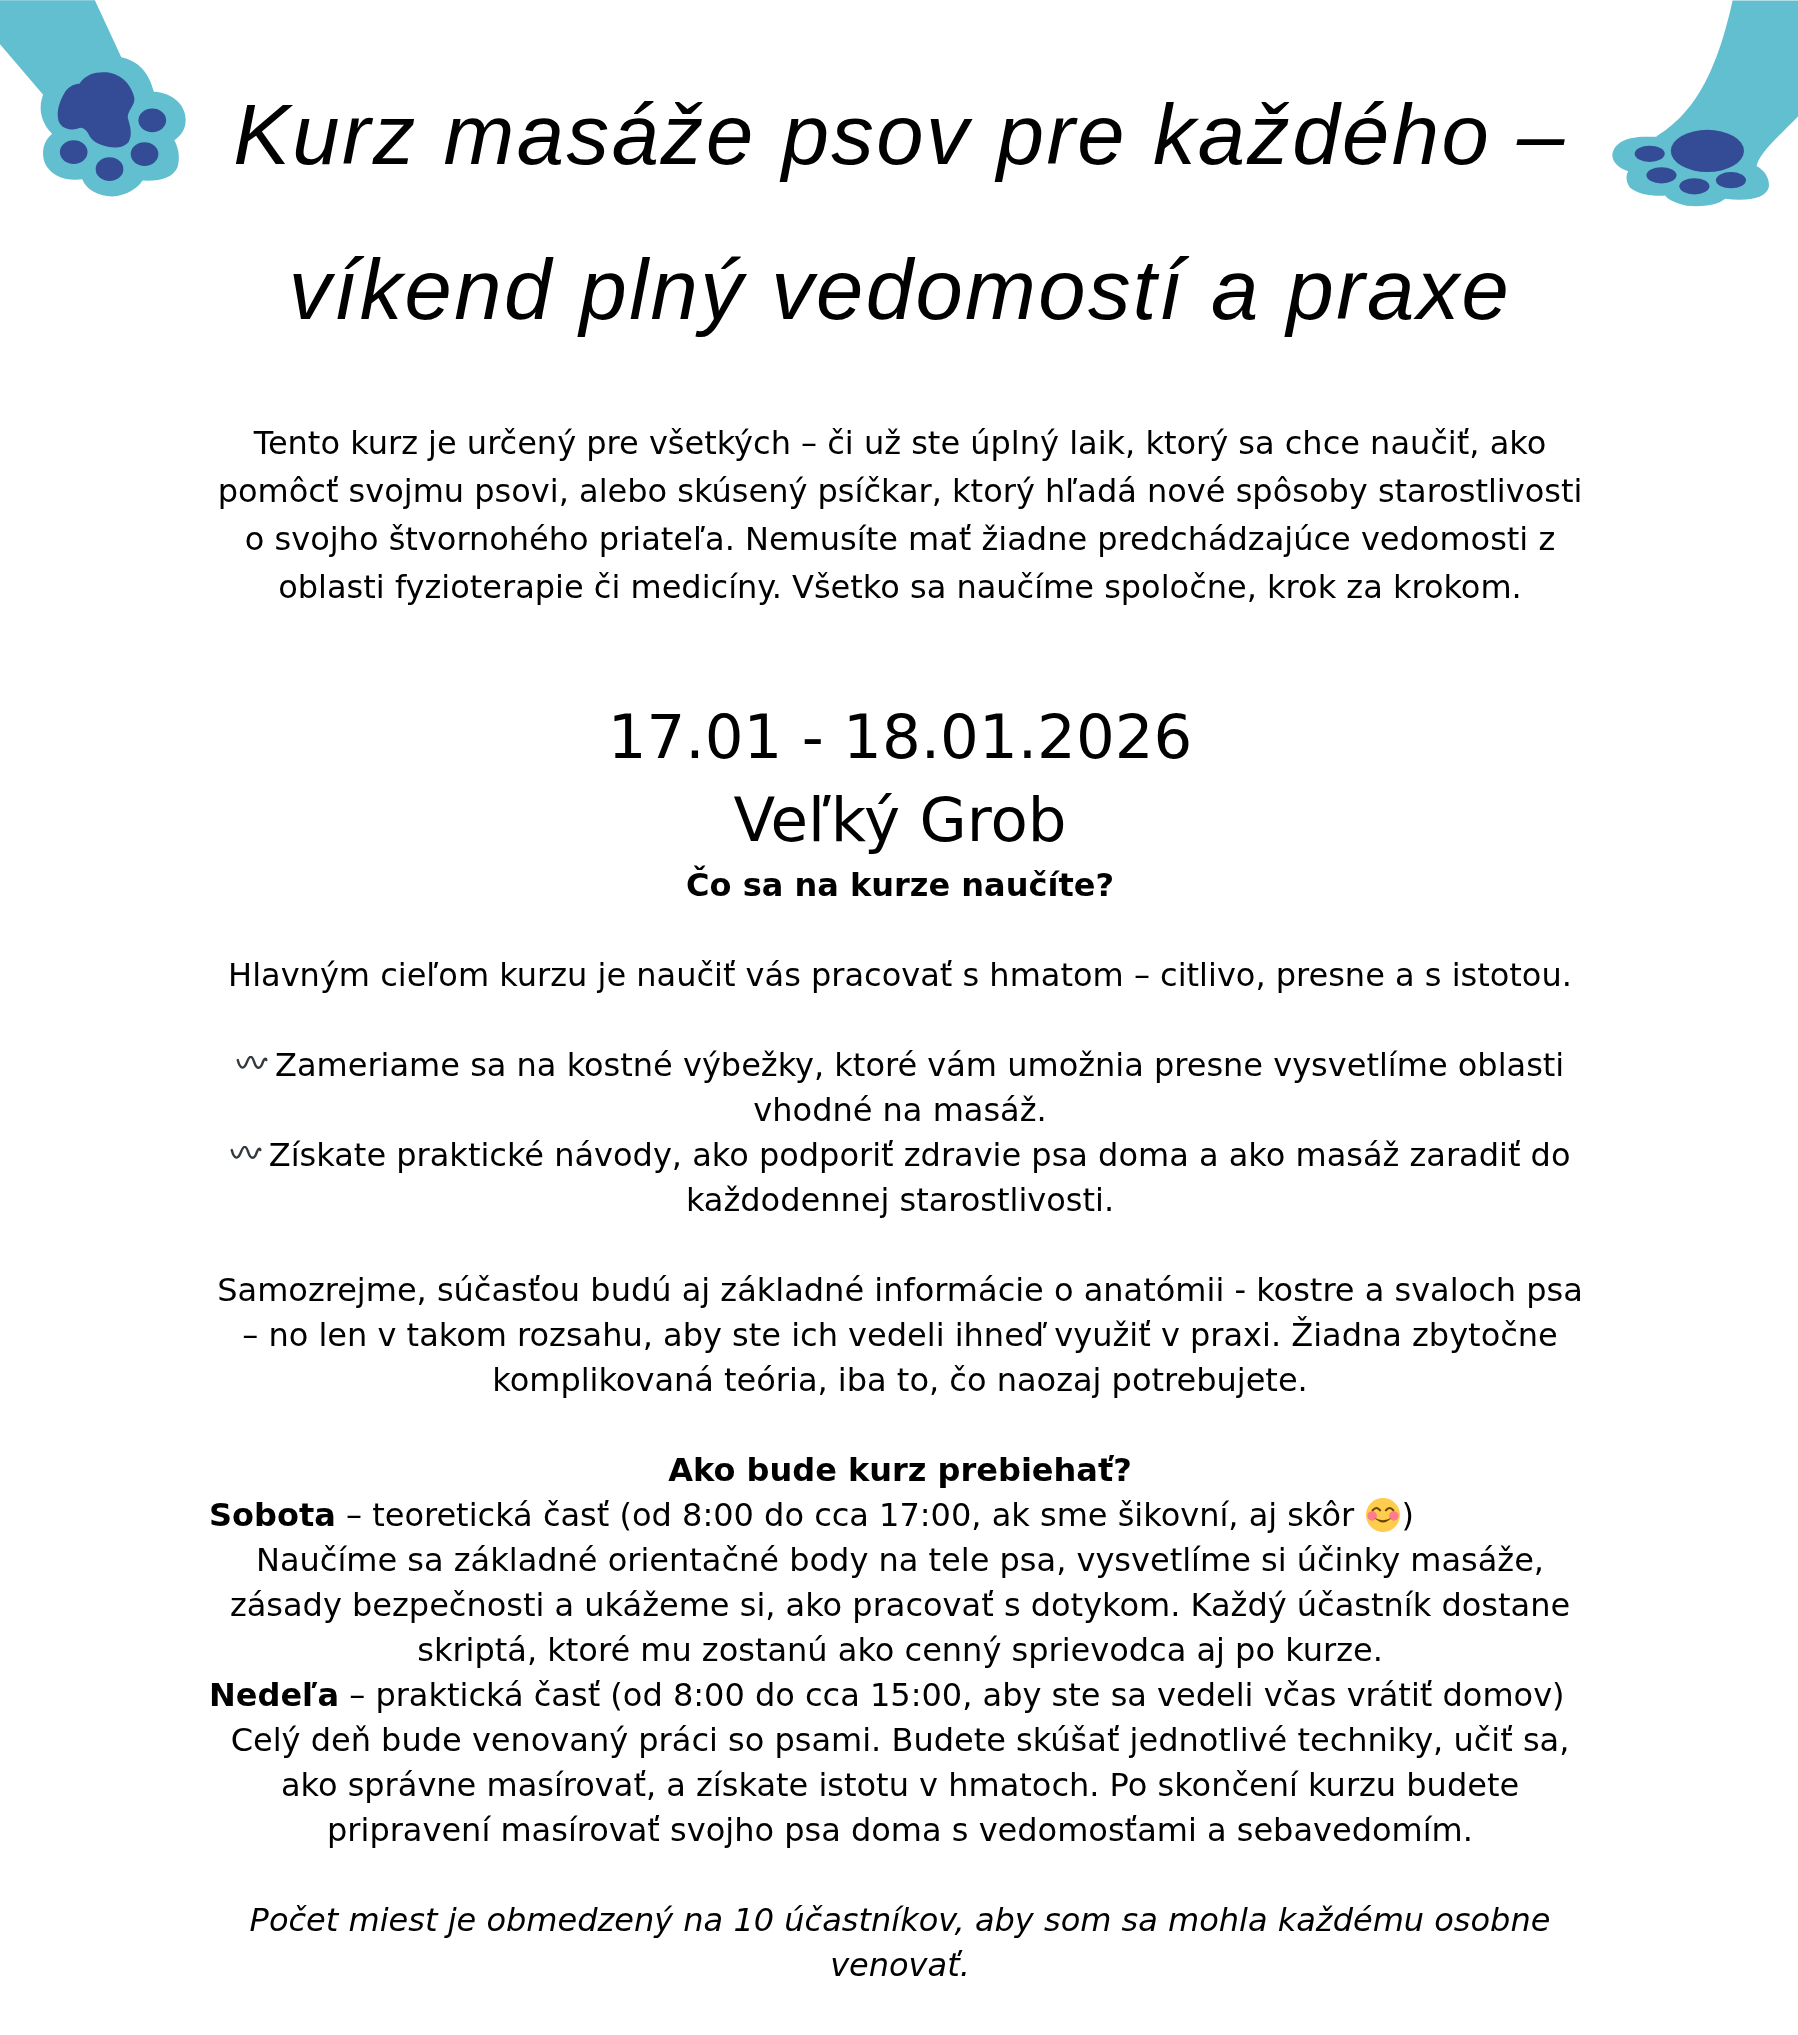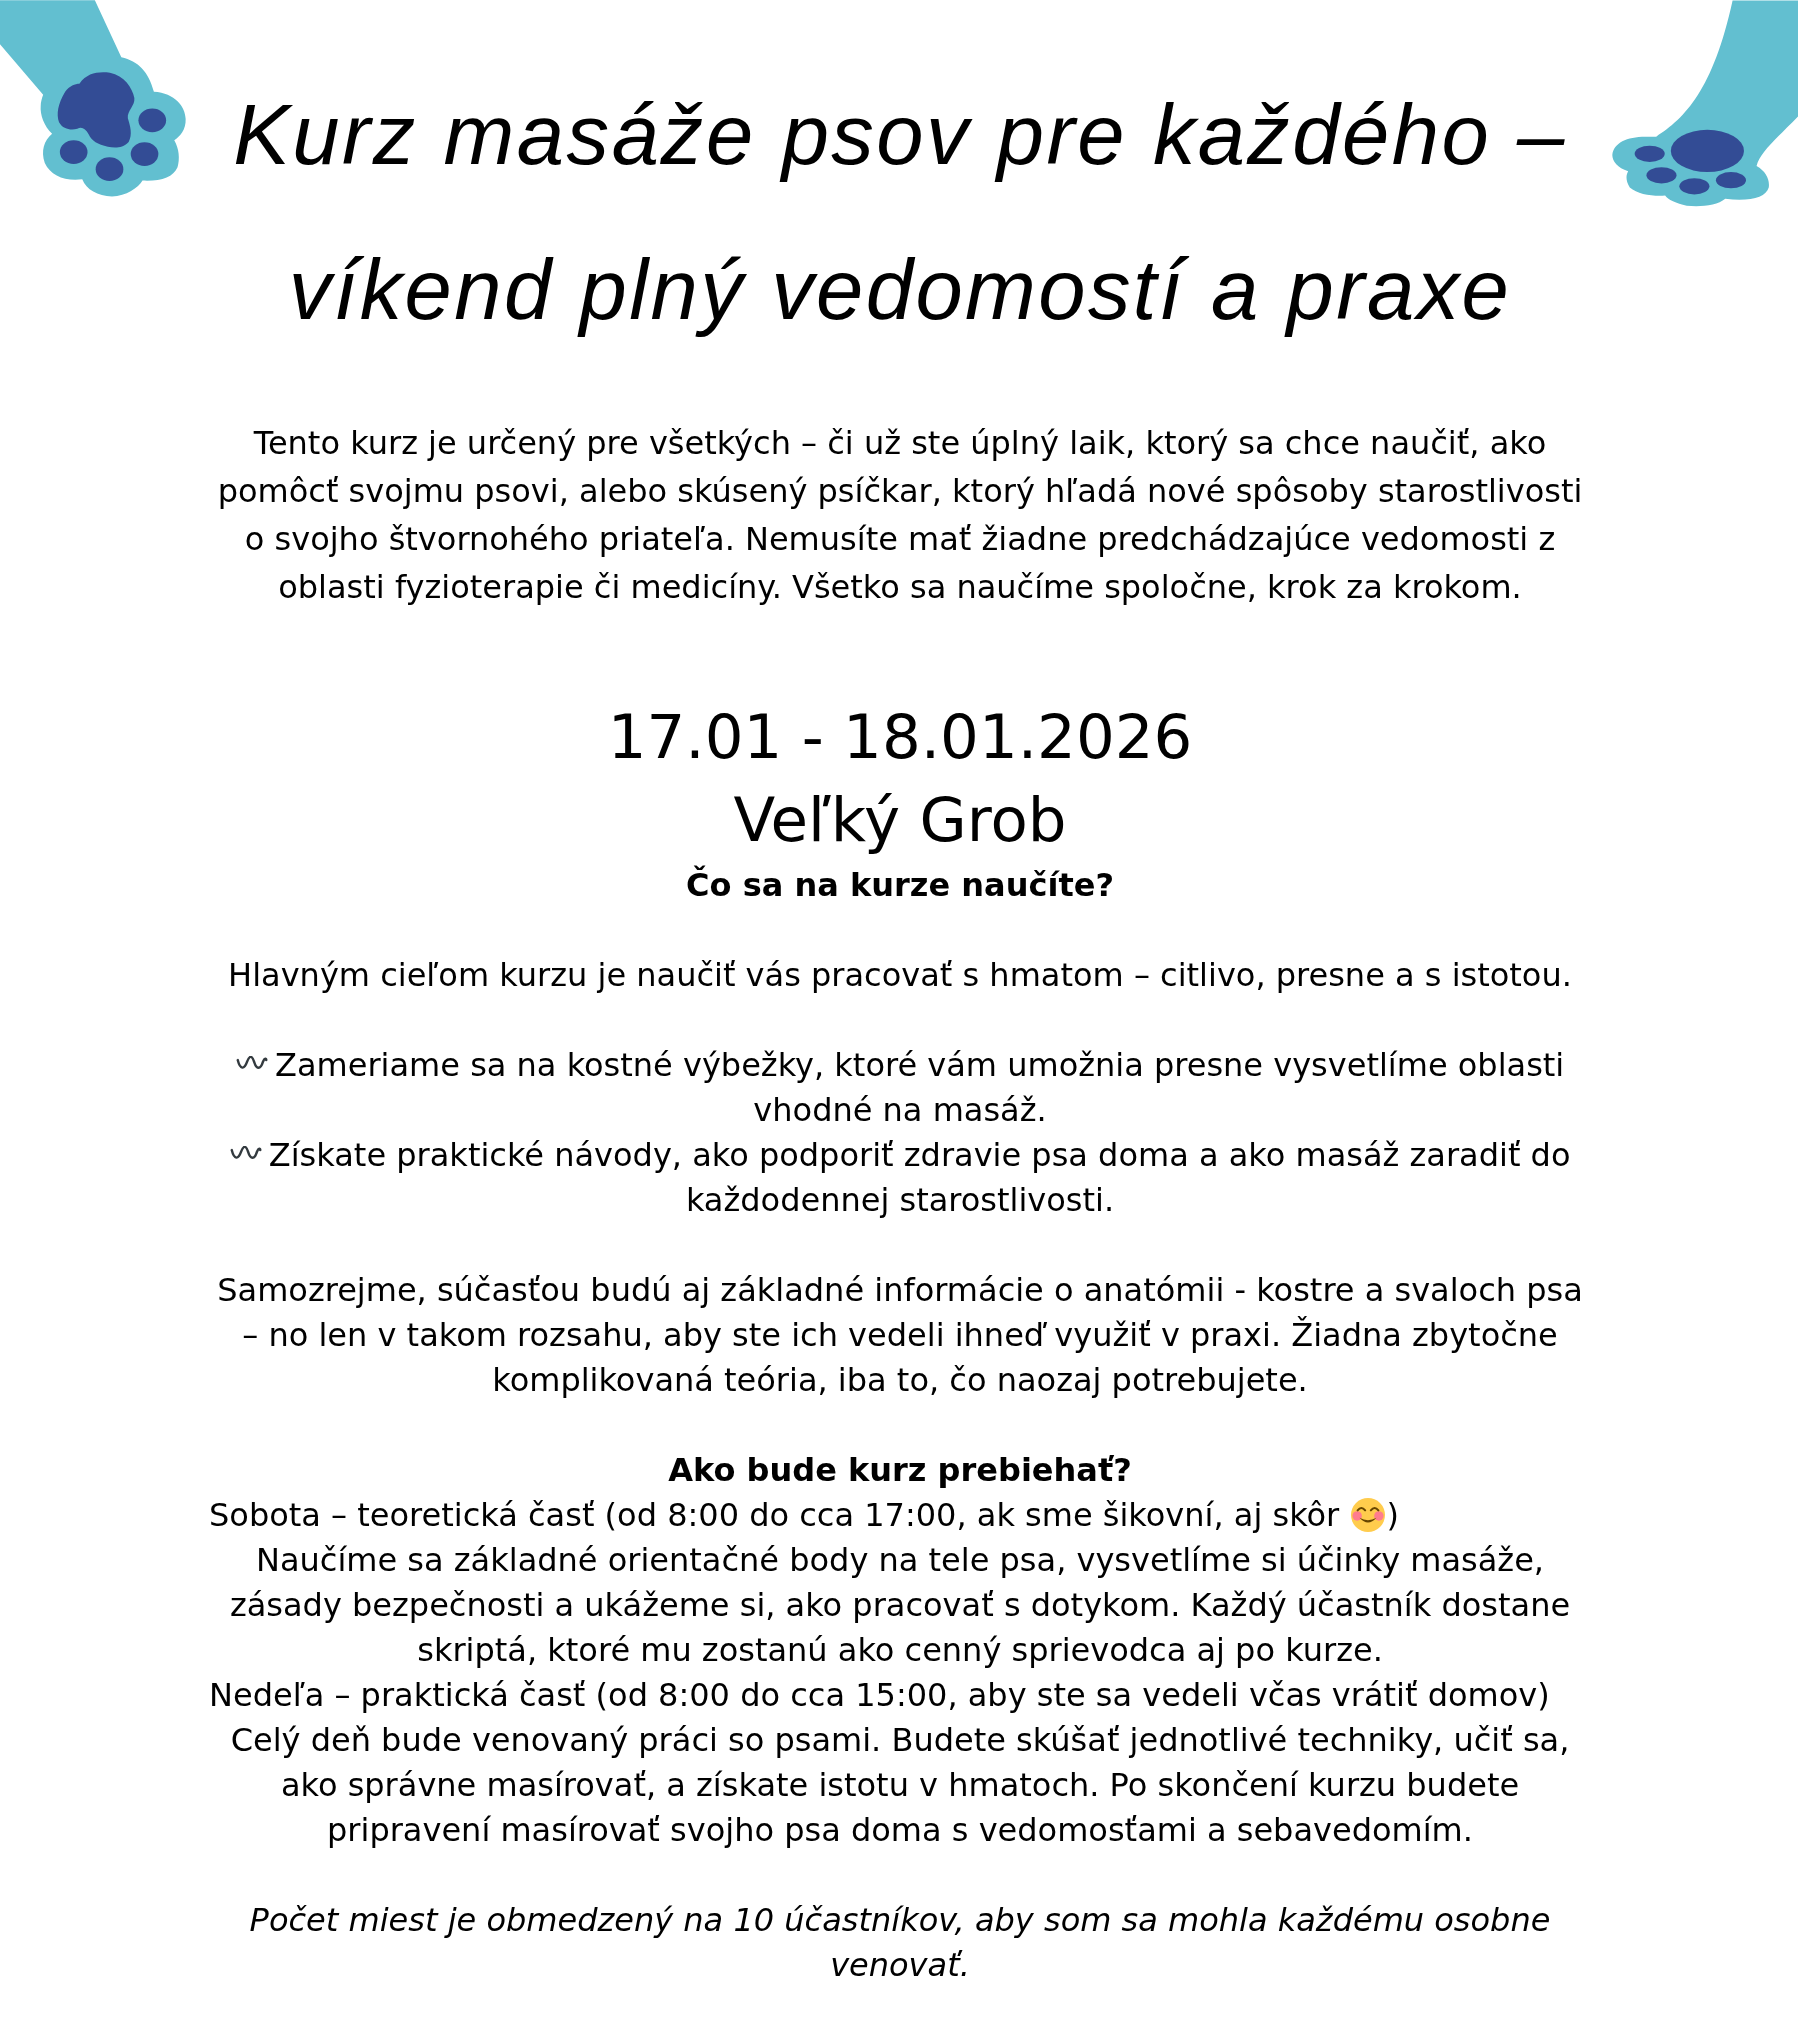--- a/index.html
+++ b/index.html
@@ -18,21 +18,21 @@
   .content { position: absolute; left: 209px; width: 1382px; top: 863px;
              font-size: 32px; line-height: 45px; text-align: justify; }
   .content p { margin: 0; text-align: center; }
   .h { text-align: center; font-weight: bold; }
   .gap { height: 45px; }
   .bullet { display: inline-block; width: 32px; height: 16.3px; vertical-align: 4.1px; margin-right: 7.3px; }
   .bullet svg { width: 32px; height: 16.3px; display: block; }
   .emoji { display: inline-block; width: 34px; height: 34px; vertical-align: -5.7px; margin: 0 1.6px; }
   .emoji svg { width: 34px; height: 34px; display: block; }
   .ital { font-style: italic; }
-  b { font-weight: normal; }
+  b { font-weight: bold; }
 </style>
 </head>
 <body>
 
 <svg class="paw paw-left" viewBox="0 0 560 500">
   <path d="M0,0 L233,0 L298,140 C340,150 365,175 378,225 C430,228 455,262 456,292 C457,318 442,335 428,344 C440,365 442,390 436,410 C425,435 395,445 350,443 C340,460 310,482 275,482 C240,482 212,465 202,440 C160,445 125,432 110,400 C100,370 108,345 128,328 C108,310 98,280 100,260 C100,250 103,240 106,232 L0,108 Z" fill="#62BFD0"></path>
   <path d="M195,205 C215,178 240,175 270,178 C305,185 325,215 330,240 C332,260 312,270 314,290 C320,310 326,330 316,348 C300,365 280,362 265,360 C240,355 225,345 218,330 C210,315 200,310 190,316 C175,320 155,318 145,300 C138,280 142,255 160,225 C170,210 185,205 195,205 Z" fill="#334C95"></path>
   <ellipse cx="374" cy="295" rx="34" ry="29" fill="#334C95"></ellipse>
   <ellipse cx="355" cy="378" rx="34" ry="29" fill="#334C95"></ellipse>
   <ellipse cx="269" cy="415" rx="34" ry="29" fill="#334C95"></ellipse>

